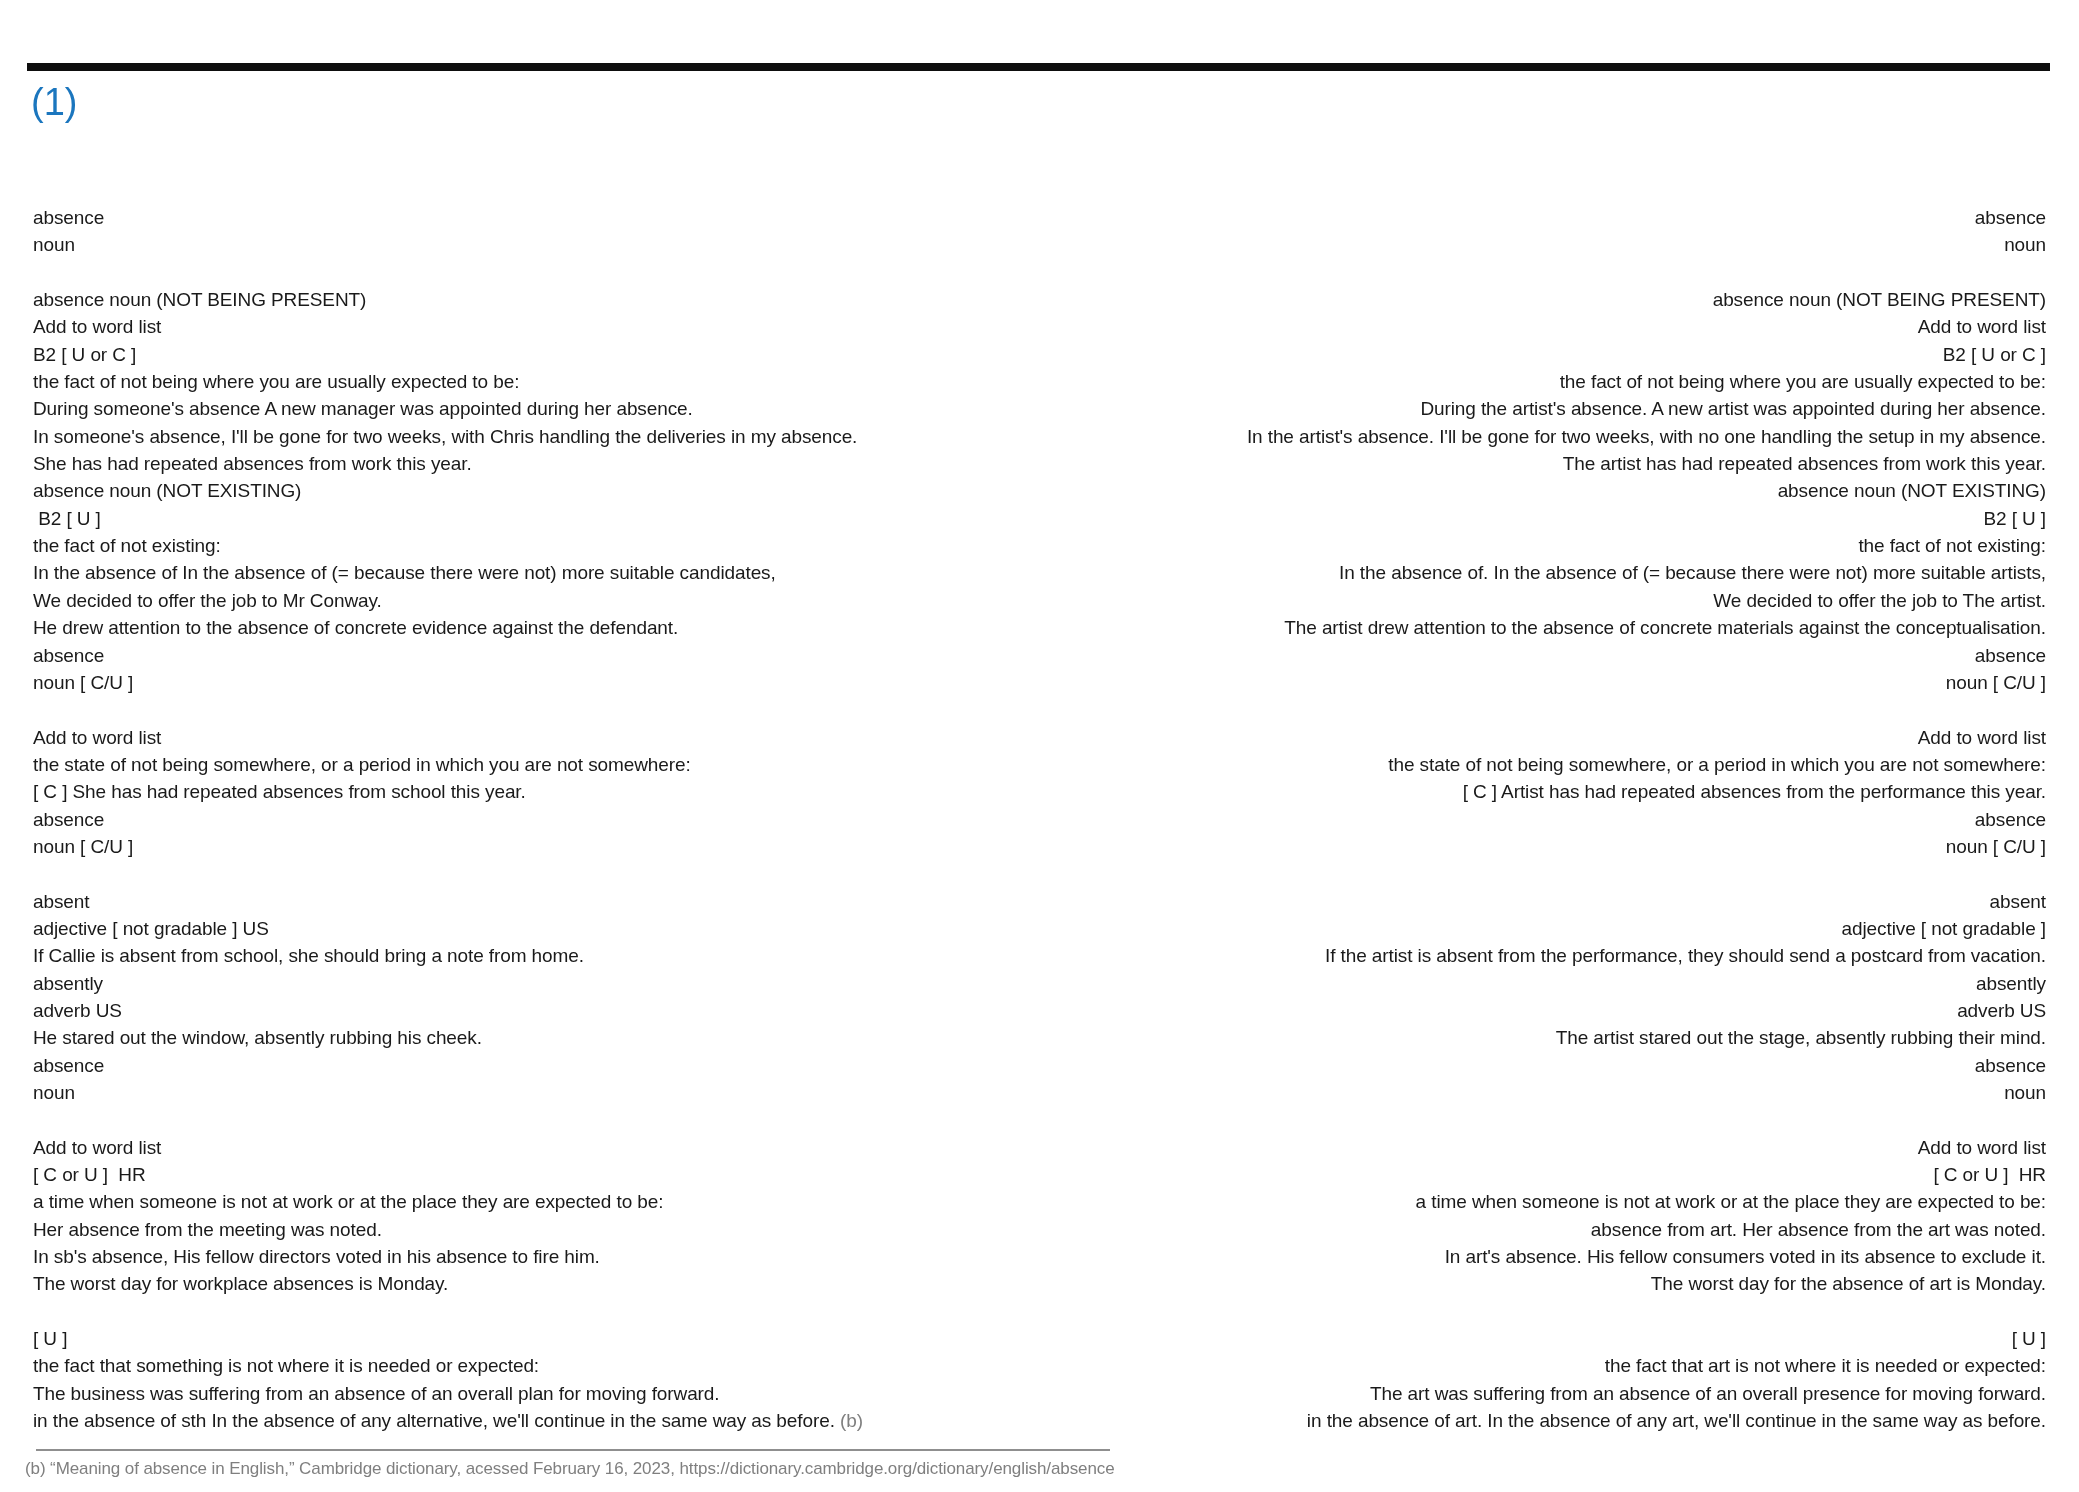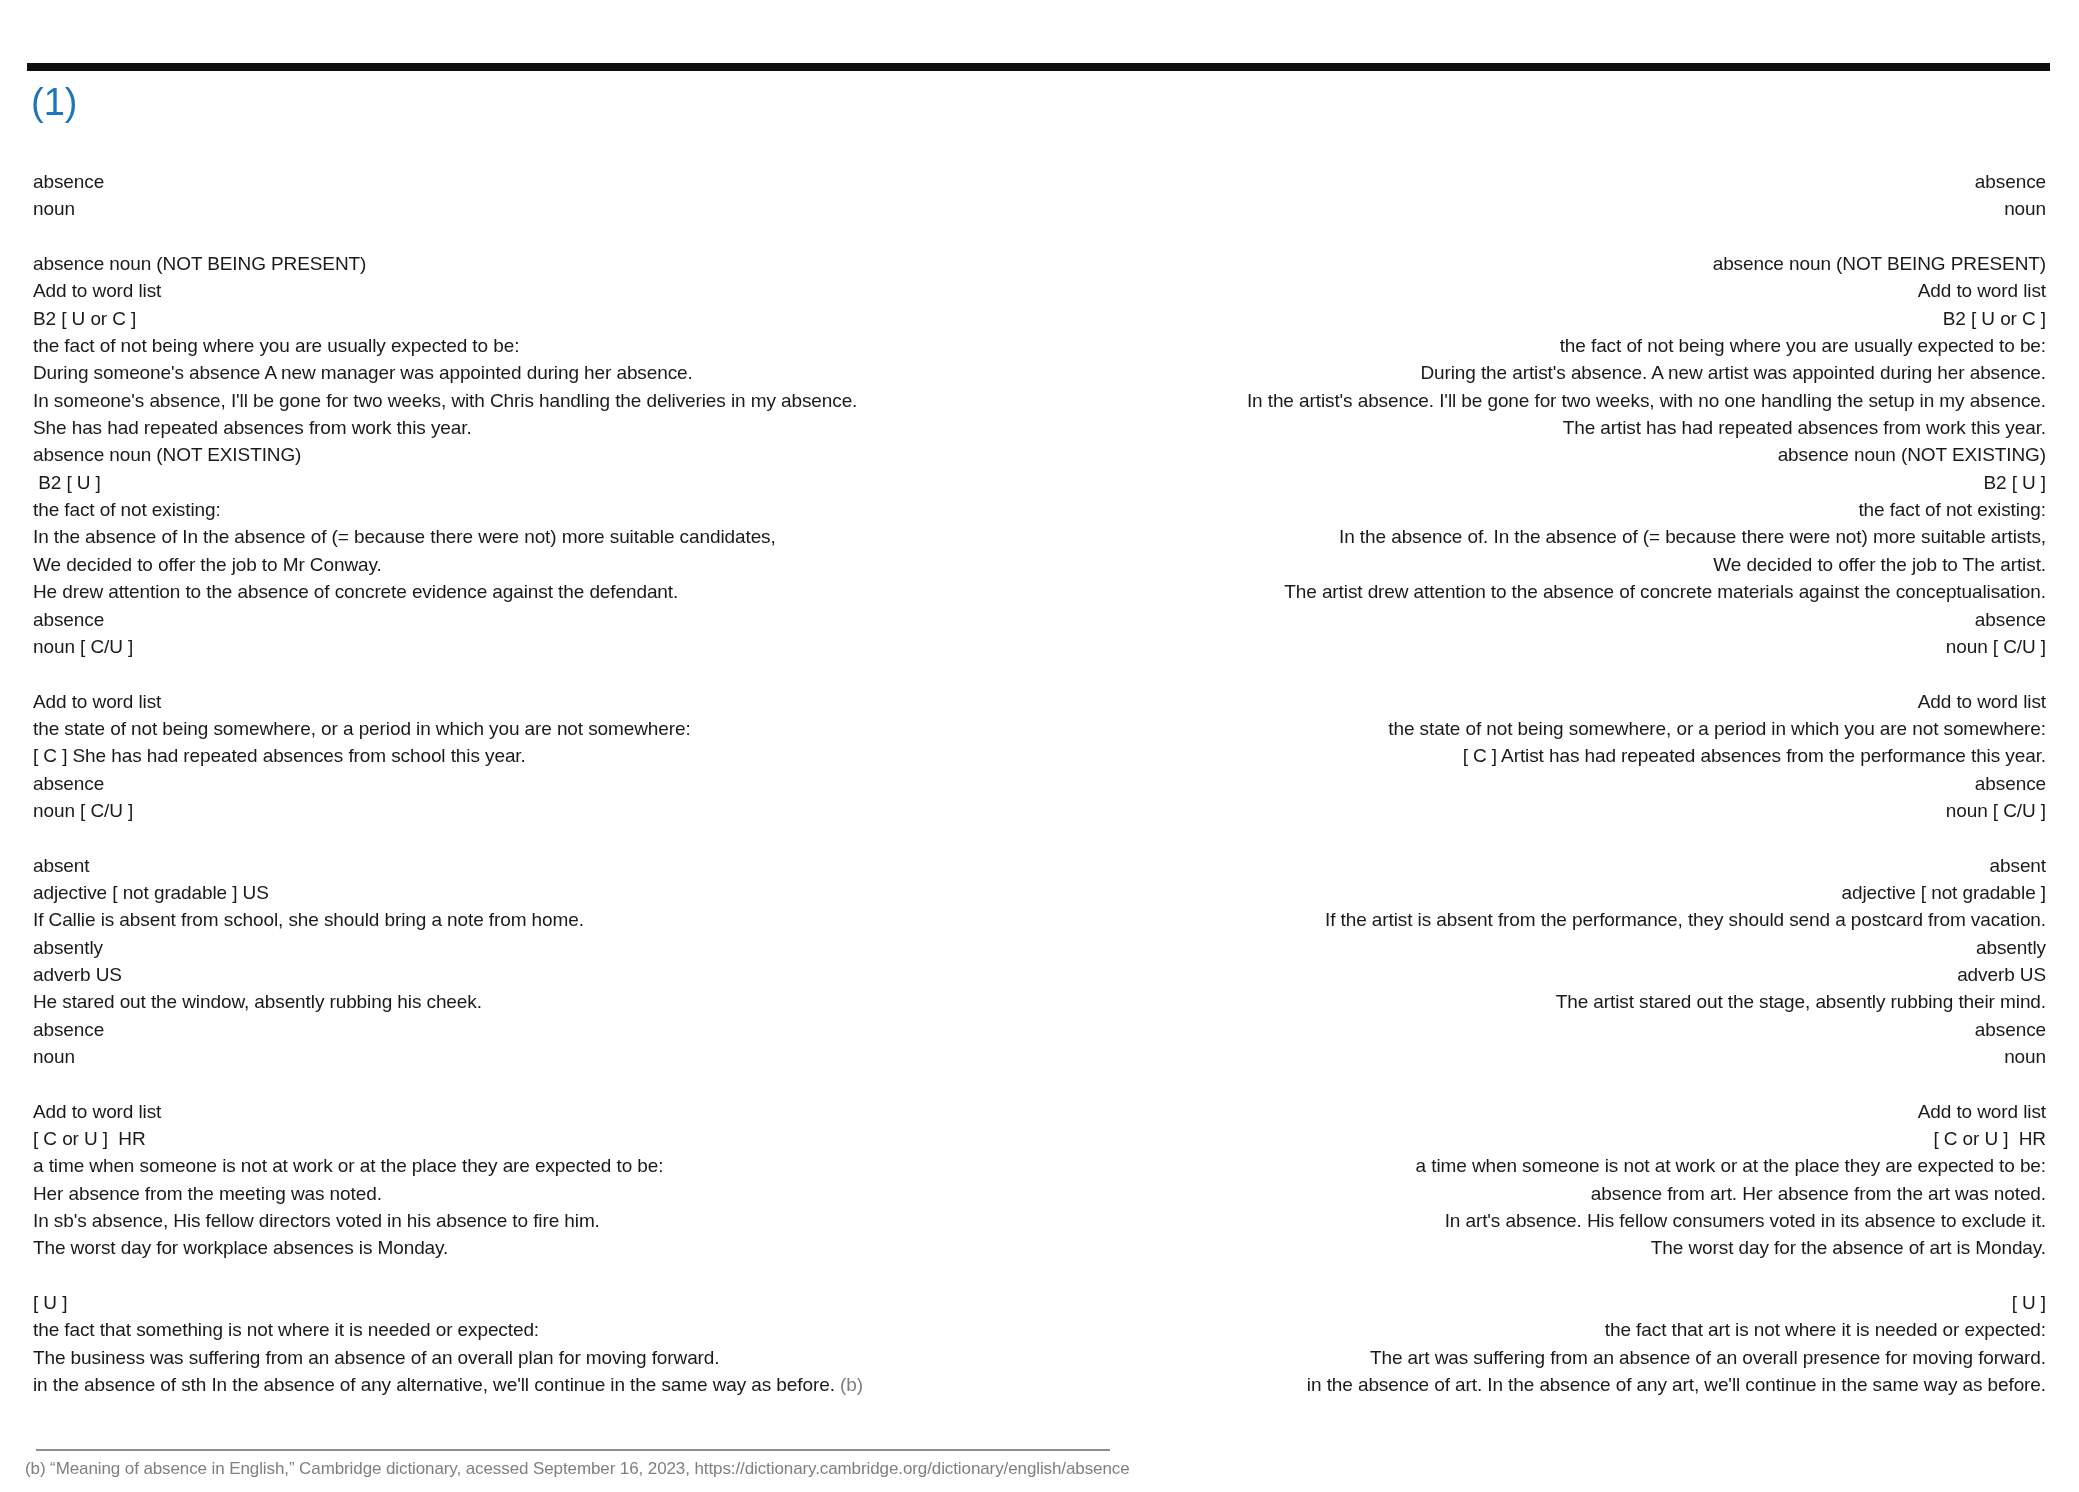--- a/index.html
+++ b/index.html
@@ -31,20 +31,21 @@
     display: flex;
     justify-content: space-between;
   }
   .col {
     flex: 1 1 0;
     min-width: 0;
     font-size: 19px;
     line-height: 27.35px;
     letter-spacing: -0.1px;
     white-space: pre-wrap;
+    margin-top: 36px;
   }
   .col-left  { text-align: left; }
   .col-right { text-align: right; }
   .line { min-height: 27.35px; }
   .muted { color: #7f7f7f; }
   .footer-rule {
     position: absolute;
     left: 36px; top: 1449px;
     width: 1074px; height: 2px;
     background: #8f8f8f;
@@ -64,13 +65,13 @@
 
 <div class="section-label" style="color: rgb(27, 118, 190);">(1)</div>
 
 <div class="columns">
   <div class="col col-left" id="col-left"><div class="line">absence</div><div class="line">noun</div><div class="line">&nbsp;</div><div class="line">absence noun (NOT BEING PRESENT)</div><div class="line">Add to word list</div><div class="line">B2 [ U or C ]</div><div class="line">the fact of not being where you are usually expected to be:</div><div class="line">During someone's absence A new manager was appointed during her absence.</div><div class="line">In someone's absence, I'll be gone for two weeks, with Chris handling the deliveries in my absence.</div><div class="line">She has had repeated absences from work this year.</div><div class="line">absence noun (NOT EXISTING)</div><div class="line"> B2 [ U ]</div><div class="line">the fact of not existing:</div><div class="line">In the absence of In the absence of (= because there were not) more suitable candidates,</div><div class="line">We decided to offer the job to Mr Conway.</div><div class="line">He drew attention to the absence of concrete evidence against the defendant.</div><div class="line">absence</div><div class="line">noun [ C/U ]</div><div class="line">&nbsp;</div><div class="line">Add to word list</div><div class="line">the state of not being somewhere, or a period in which you are not somewhere:</div><div class="line">[ C ] She has had repeated absences from school this year.</div><div class="line">absence</div><div class="line">noun [ C/U ]</div><div class="line">&nbsp;</div><div class="line">absent</div><div class="line">adjective [ not gradable ] US</div><div class="line">If Callie is absent from school, she should bring a note from home.</div><div class="line">absently</div><div class="line">adverb US</div><div class="line">He stared out the window, absently rubbing his cheek.</div><div class="line">absence</div><div class="line">noun</div><div class="line">&nbsp;</div><div class="line">Add to word list</div><div class="line">[ C or U ]  HR</div><div class="line">a time when someone is not at work or at the place they are expected to be:</div><div class="line">Her absence from the meeting was noted.</div><div class="line">In sb's absence, His fellow directors voted in his absence to fire him.</div><div class="line">The worst day for workplace absences is Monday.</div><div class="line">&nbsp;</div><div class="line">[ U ]</div><div class="line">the fact that something is not where it is needed or expected:</div><div class="line">The business was suffering from an absence of an overall plan for moving forward.</div><div class="line"><span>in the absence of sth In the absence of any alternative, we'll continue in the same way as before. </span><span class="muted" style="color: rgb(127, 127, 127);">(b)</span></div></div>
   <div class="col col-right" id="col-right"><div class="line">absence</div><div class="line">noun</div><div class="line">&nbsp;</div><div class="line">absence noun (NOT BEING PRESENT)</div><div class="line">Add to word list</div><div class="line">B2 [ U or C ]</div><div class="line">the fact of not being where you are usually expected to be:</div><div class="line">During the artist's absence. A new artist was appointed during her absence.</div><div class="line">In the artist's absence. I'll be gone for two weeks, with no one handling the setup in my absence.</div><div class="line">The artist has had repeated absences from work this year.</div><div class="line">absence noun (NOT EXISTING)</div><div class="line">B2 [ U ]</div><div class="line">the fact of not existing:</div><div class="line">In the absence of. In the absence of (= because there were not) more suitable artists,</div><div class="line">We decided to offer the job to The artist.</div><div class="line">The artist drew attention to the absence of concrete materials against the conceptualisation.</div><div class="line">absence</div><div class="line">noun [ C/U ]</div><div class="line">&nbsp;</div><div class="line">Add to word list</div><div class="line">the state of not being somewhere, or a period in which you are not somewhere:</div><div class="line">[ C ] Artist has had repeated absences from the performance this year.</div><div class="line">absence</div><div class="line">noun [ C/U ]</div><div class="line">&nbsp;</div><div class="line">absent</div><div class="line">adjective [ not gradable ]</div><div class="line">If the artist is absent from the performance, they should send a postcard from vacation.</div><div class="line">absently</div><div class="line">adverb US</div><div class="line">The artist stared out the stage, absently rubbing their mind.</div><div class="line">absence</div><div class="line">noun</div><div class="line">&nbsp;</div><div class="line">Add to word list</div><div class="line">[ C or U ]  HR</div><div class="line">a time when someone is not at work or at the place they are expected to be:</div><div class="line">absence from art. Her absence from the art was noted.</div><div class="line">In art's absence. His fellow consumers voted in its absence to exclude it.</div><div class="line">The worst day for the absence of art is Monday.</div><div class="line">&nbsp;</div><div class="line">[ U ]</div><div class="line">the fact that art is not where it is needed or expected:</div><div class="line">The art was suffering from an absence of an overall presence for moving forward.</div><div class="line">in the absence of art. In the absence of any art, we'll continue in the same way as before.</div></div>
 </div>
 
 <div class="footer-rule"></div>
 
-<div class="footer-text" style="color: rgb(127, 127, 127);">(b) “Meaning of absence in English,” Cambridge dictionary, acessed September 16, 2023, https://dictionary.cambridge.org/dictionary/english/absence</div>
+<div class="footer-text" style="color: rgb(127, 127, 127);">(b) “Meaning of absence in English,” Cambridge dictionary, acessed February 16, 2023, https://dictionary.cambridge.org/dictionary/english/absence</div>
 
 </body></html>

